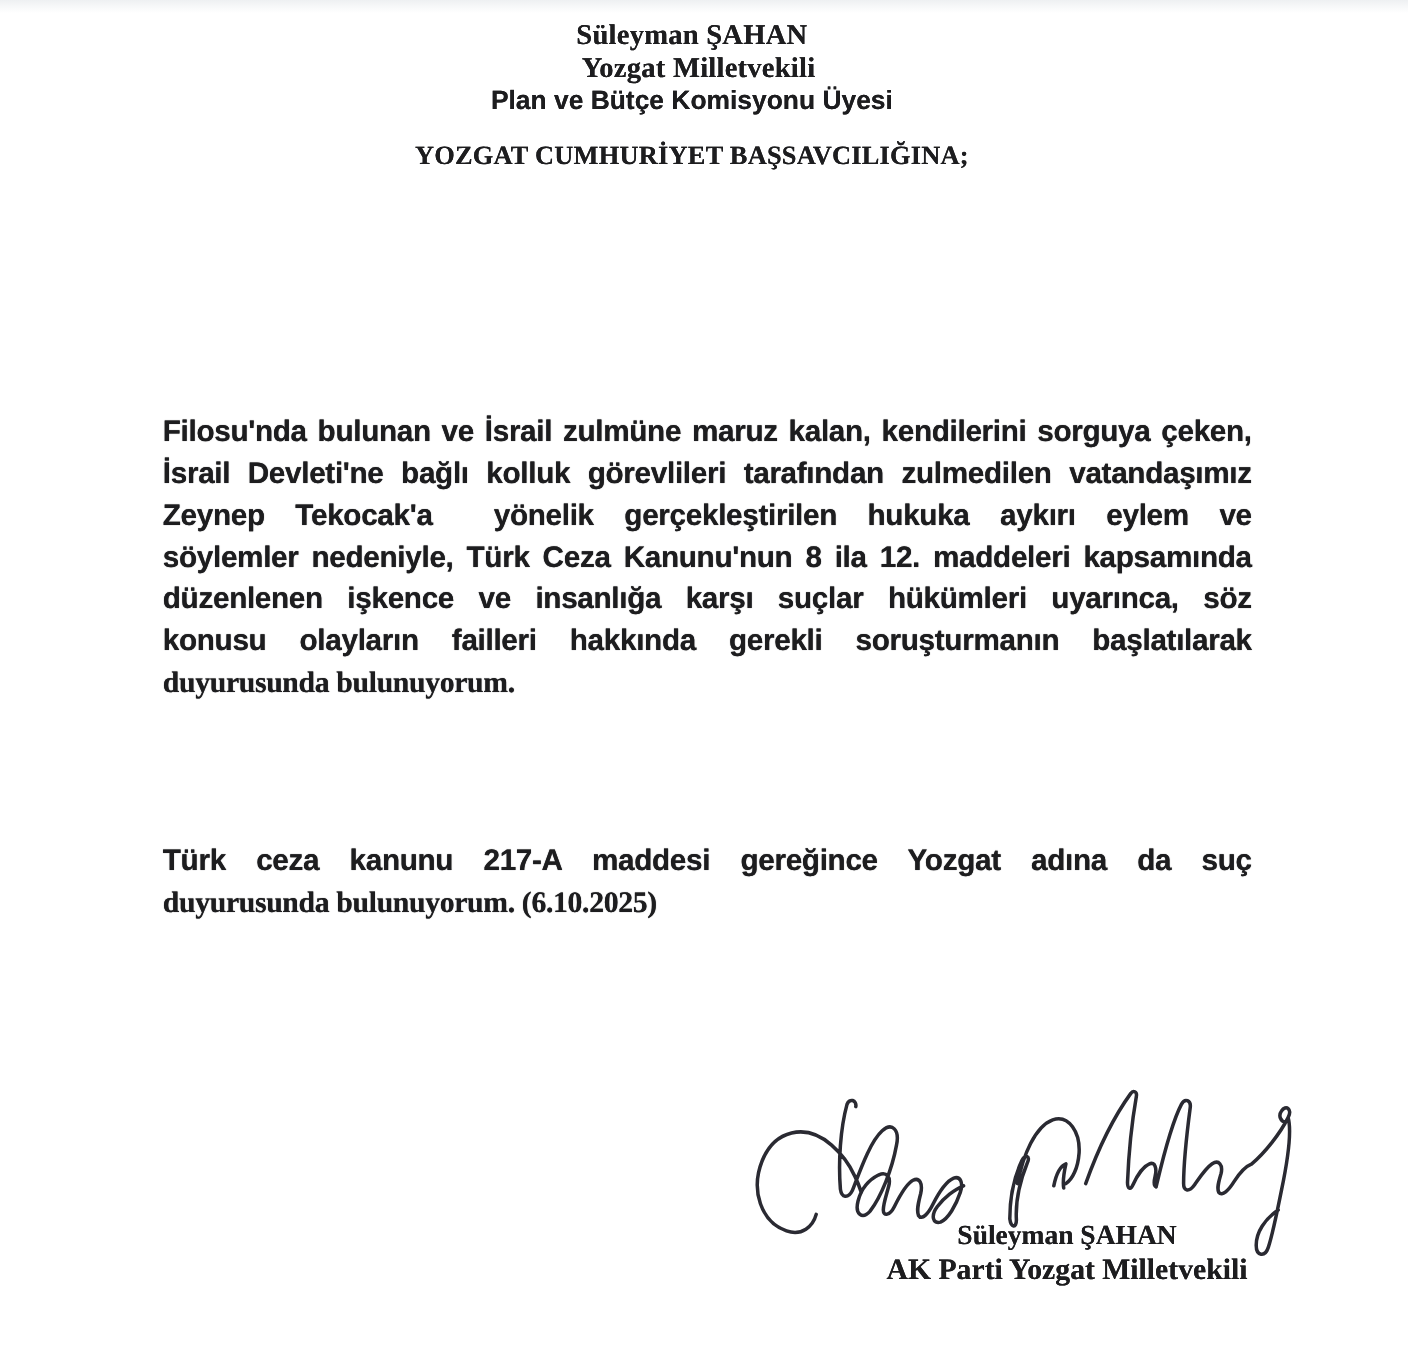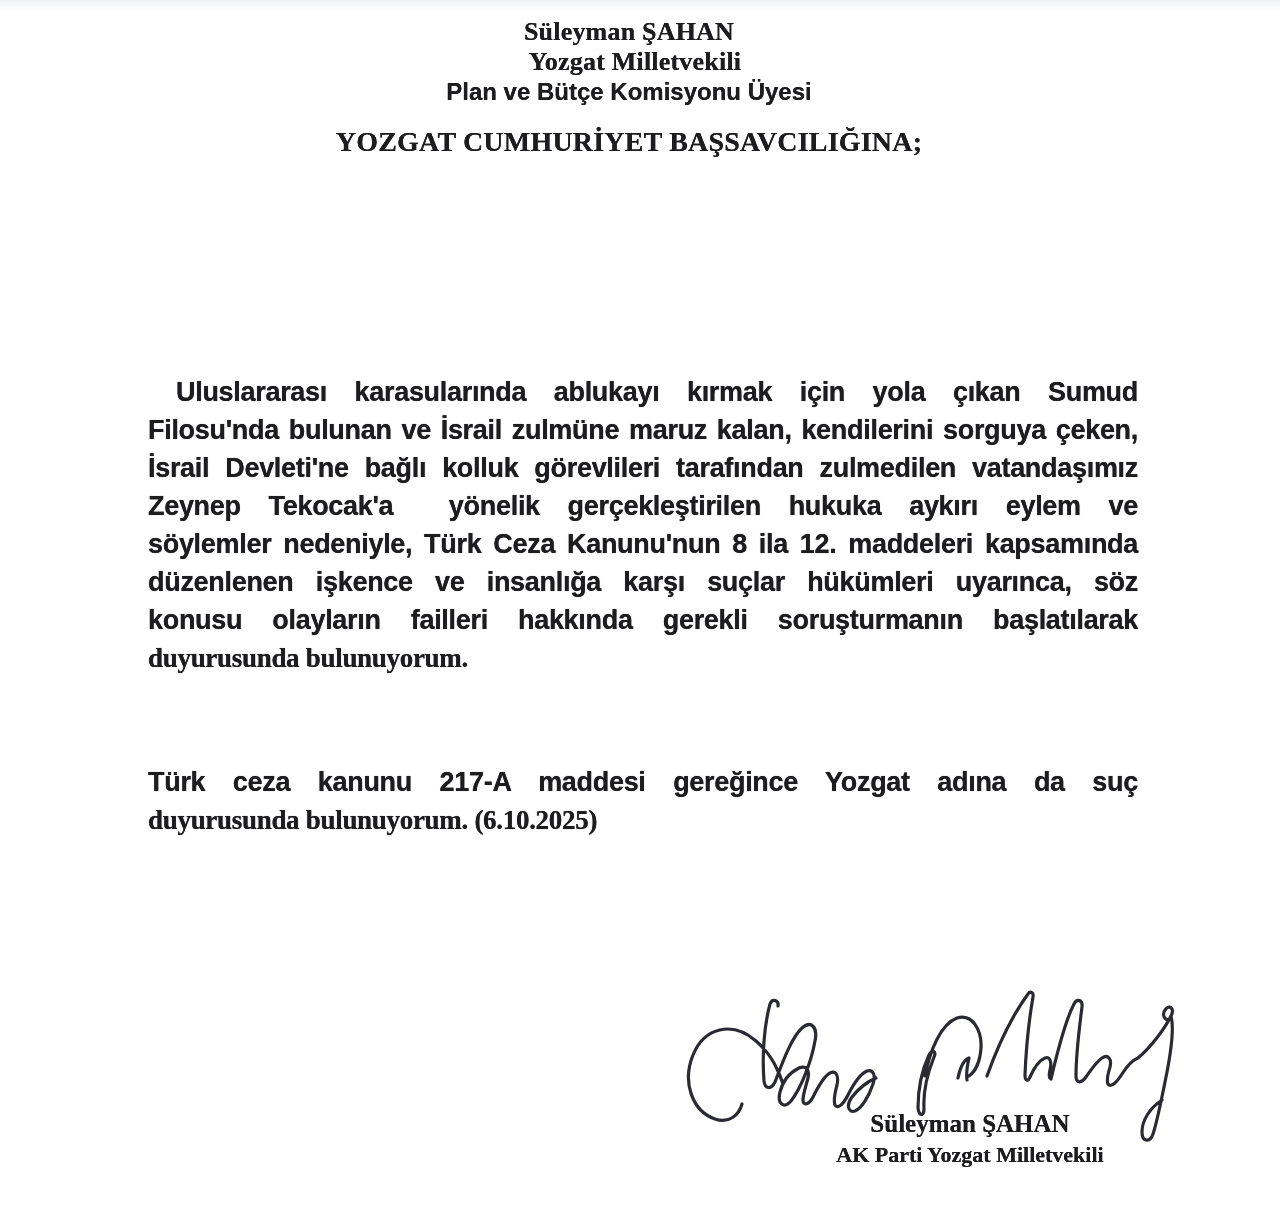--- a/index.html
+++ b/index.html
@@ -44,21 +44,21 @@
   .lh-role  { font-size: 26px; line-height: 30px; letter-spacing: 0.2px; padding-left: 12px; }
   .lh-committee { font-size: 24px; line-height: 30px; }
 
   
   .recipient {
     position: absolute;
     left: 0; top: 126px;
     width: 1258px;
     text-align: center;
     font-weight: bold;
-    font-size: 28px;
+    font-size: 24px;
     line-height: 32px;
     letter-spacing: 0.2px;
     text-shadow: 0 0 0.6px currentColor;
   }
 
   
   .para {
     position: absolute;
     left: 148px;
     width: 990px;
@@ -88,39 +88,38 @@
   }
   .signblock {
     position: absolute;
     left: 770px; top: 1108px;
     width: 400px;
     text-align: center;
     font-weight: bold;
     text-shadow: 0 0 0.6px currentColor;
   }
   .sign-name  { font-size: 25px; line-height: 31px; }
-  .sign-title { font-size: 22px; line-height: 31px; }
+  .sign-title { font-size: 27px; line-height: 31px; }
 </style>
 </head>
 <body>
 
 <div class="page">
 
   <div class="top-edge"></div>
 
   <header class="letterhead">
     <div class="lh-name serif">Süleyman ŞAHAN</div>
     <div class="lh-role serif">Yozgat Milletvekili</div>
     <div class="lh-committee sans">Plan ve Bütçe Komisyonu Üyesi</div>
   </header>
 
   <div class="recipient serif">YOZGAT CUMHURİYET BAŞSAVCILIĞINA;</div>
 
   <section class="para para1">
-    <div class="bline indent">Uluslararası karasularında ablukayı kırmak için yola çıkan Sumud</div>
     <div class="bline">Filosu'nda bulunan ve İsrail zulmüne maruz kalan, kendilerini sorguya çeken,</div>
     <div class="bline">İsrail Devleti'ne bağlı kolluk görevlileri tarafından zulmedilen vatandaşımız</div>
     <div class="bline">Zeynep Tekocak'a&nbsp; yönelik gerçekleştirilen hukuka aykırı eylem ve</div>
     <div class="bline">söylemler nedeniyle, Türk Ceza Kanunu'nun 8 ila 12. maddeleri kapsamında</div>
     <div class="bline">düzenlenen işkence ve insanlığa karşı suçlar hükümleri uyarınca, söz</div>
     <div class="bline">konusu olayların failleri hakkında gerekli soruşturmanın başlatılarak</div>
     <div class="bline last">duyurusunda bulunuyorum.</div>
   </section>
 
   <section class="para para2">

